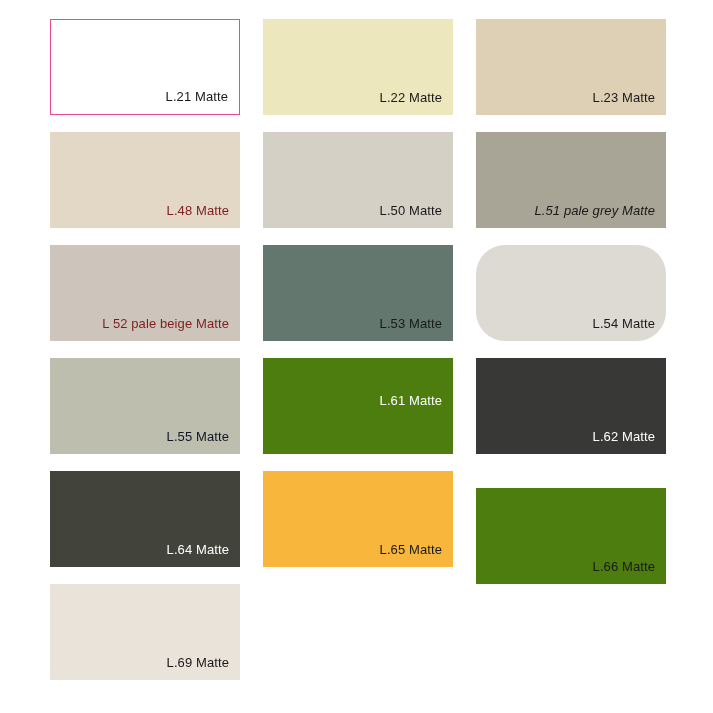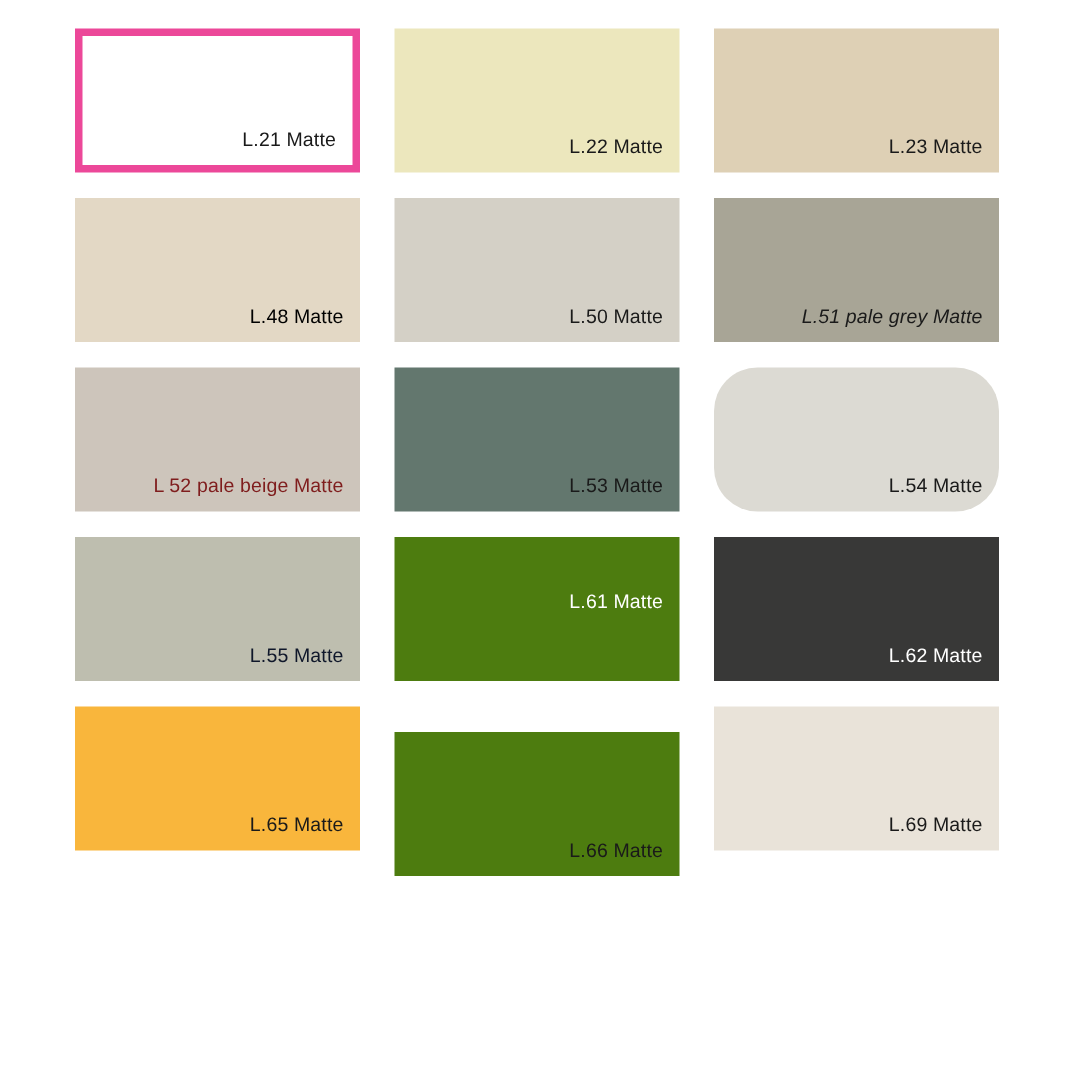--- a/index.html
+++ b/index.html
@@ -30,21 +30,21 @@
   .swatch {
     position: relative;
     width: 190px;
     height: 96px;
     box-sizing: border-box;
     display: flex;
     align-items: flex-end;
     justify-content: flex-end;
   }
   .swatch.bordered {
-    border: 5px solid #ec4899;
+    border: 1px solid #ec4899;
     padding-left: 47px;
   }
   .swatch-label {
     font-size: 13px;
     line-height: 13px;
     letter-spacing: 0.1px;
     padding: 0 11px 11px 0;
     white-space: nowrap;
     font-family: "Liberation Sans", sans-serif;
   }
@@ -56,21 +56,21 @@
     <div class="swatch bordered" style="background: rgb(255, 255, 255);">
       <span class="swatch-label" style="color: rgb(26, 26, 26);">L.21 Matte</span>
     </div>
     <div class="swatch" style="background: rgb(236, 231, 189);">
       <span class="swatch-label" style="color: rgb(26, 26, 26);">L.22 Matte</span>
     </div>
     <div class="swatch" style="background: rgb(222, 208, 181);">
       <span class="swatch-label" style="color: rgb(26, 26, 26);">L.23 Matte</span>
     </div>
     <div class="swatch" style="background: rgb(227, 216, 197);">
-      <span class="swatch-label" style="color: #000000;">L.48 Matte</span>
+      <span class="swatch-label" style="color: #7f1d1d;">L.48 Matte</span>
     </div>
     <div class="swatch" style="background: rgb(212, 208, 198);">
       <span class="swatch-label" style="color: rgb(26, 26, 26);">L.50 Matte</span>
     </div>
     <div class="swatch" style="background: rgb(168, 165, 150); font-style: italic;">
       <span class="swatch-label" style="color: rgb(26, 26, 26);">L.51 pale grey Matte</span>
     </div>
     <div class="swatch" style="background: rgb(205, 197, 187);">
       <span class="swatch-label" style="color: #7f1d1d;">L 52 pale beige Matte</span>
     </div>
@@ -82,20 +82,23 @@
     </div>
     <div class="swatch" style="background: rgb(190, 190, 175);">
       <span class="swatch-label" style="color: #0f172a; margin-top: 26px;">L.55 Matte</span>
     </div>
     <div class="swatch" style="background: #4d7c0f; align-items: center;">
       <span class="swatch-label" style="color: rgb(255, 255, 255);">L.61 Matte</span>
     </div>
     <div class="swatch" style="background: rgb(56, 56, 55);">
       <span class="swatch-label" style="color: rgb(255, 255, 255);">L.62 Matte</span>
     </div>
+    <div class="swatch" style="background: rgb(66, 68, 60);">
+      <span class="swatch-label" style="color: rgb(255, 255, 255);">L.64 Matte</span>
+    </div>
     <div class="swatch" style="background: rgb(249, 182, 60);">
       <span class="swatch-label" style="color: rgb(26, 26, 26);">L.65 Matte</span>
     </div>
     <div class="swatch" style="background: #4d7c0f; margin-top: 17px;">
       <span class="swatch-label" style="color: rgb(26, 26, 26);">L.66 Matte</span>
     </div>
     <div class="swatch" style="background: rgb(233, 227, 217);">
       <span class="swatch-label" style="color: rgb(26, 26, 26);">L.69 Matte</span>
     </div>
   </div>

